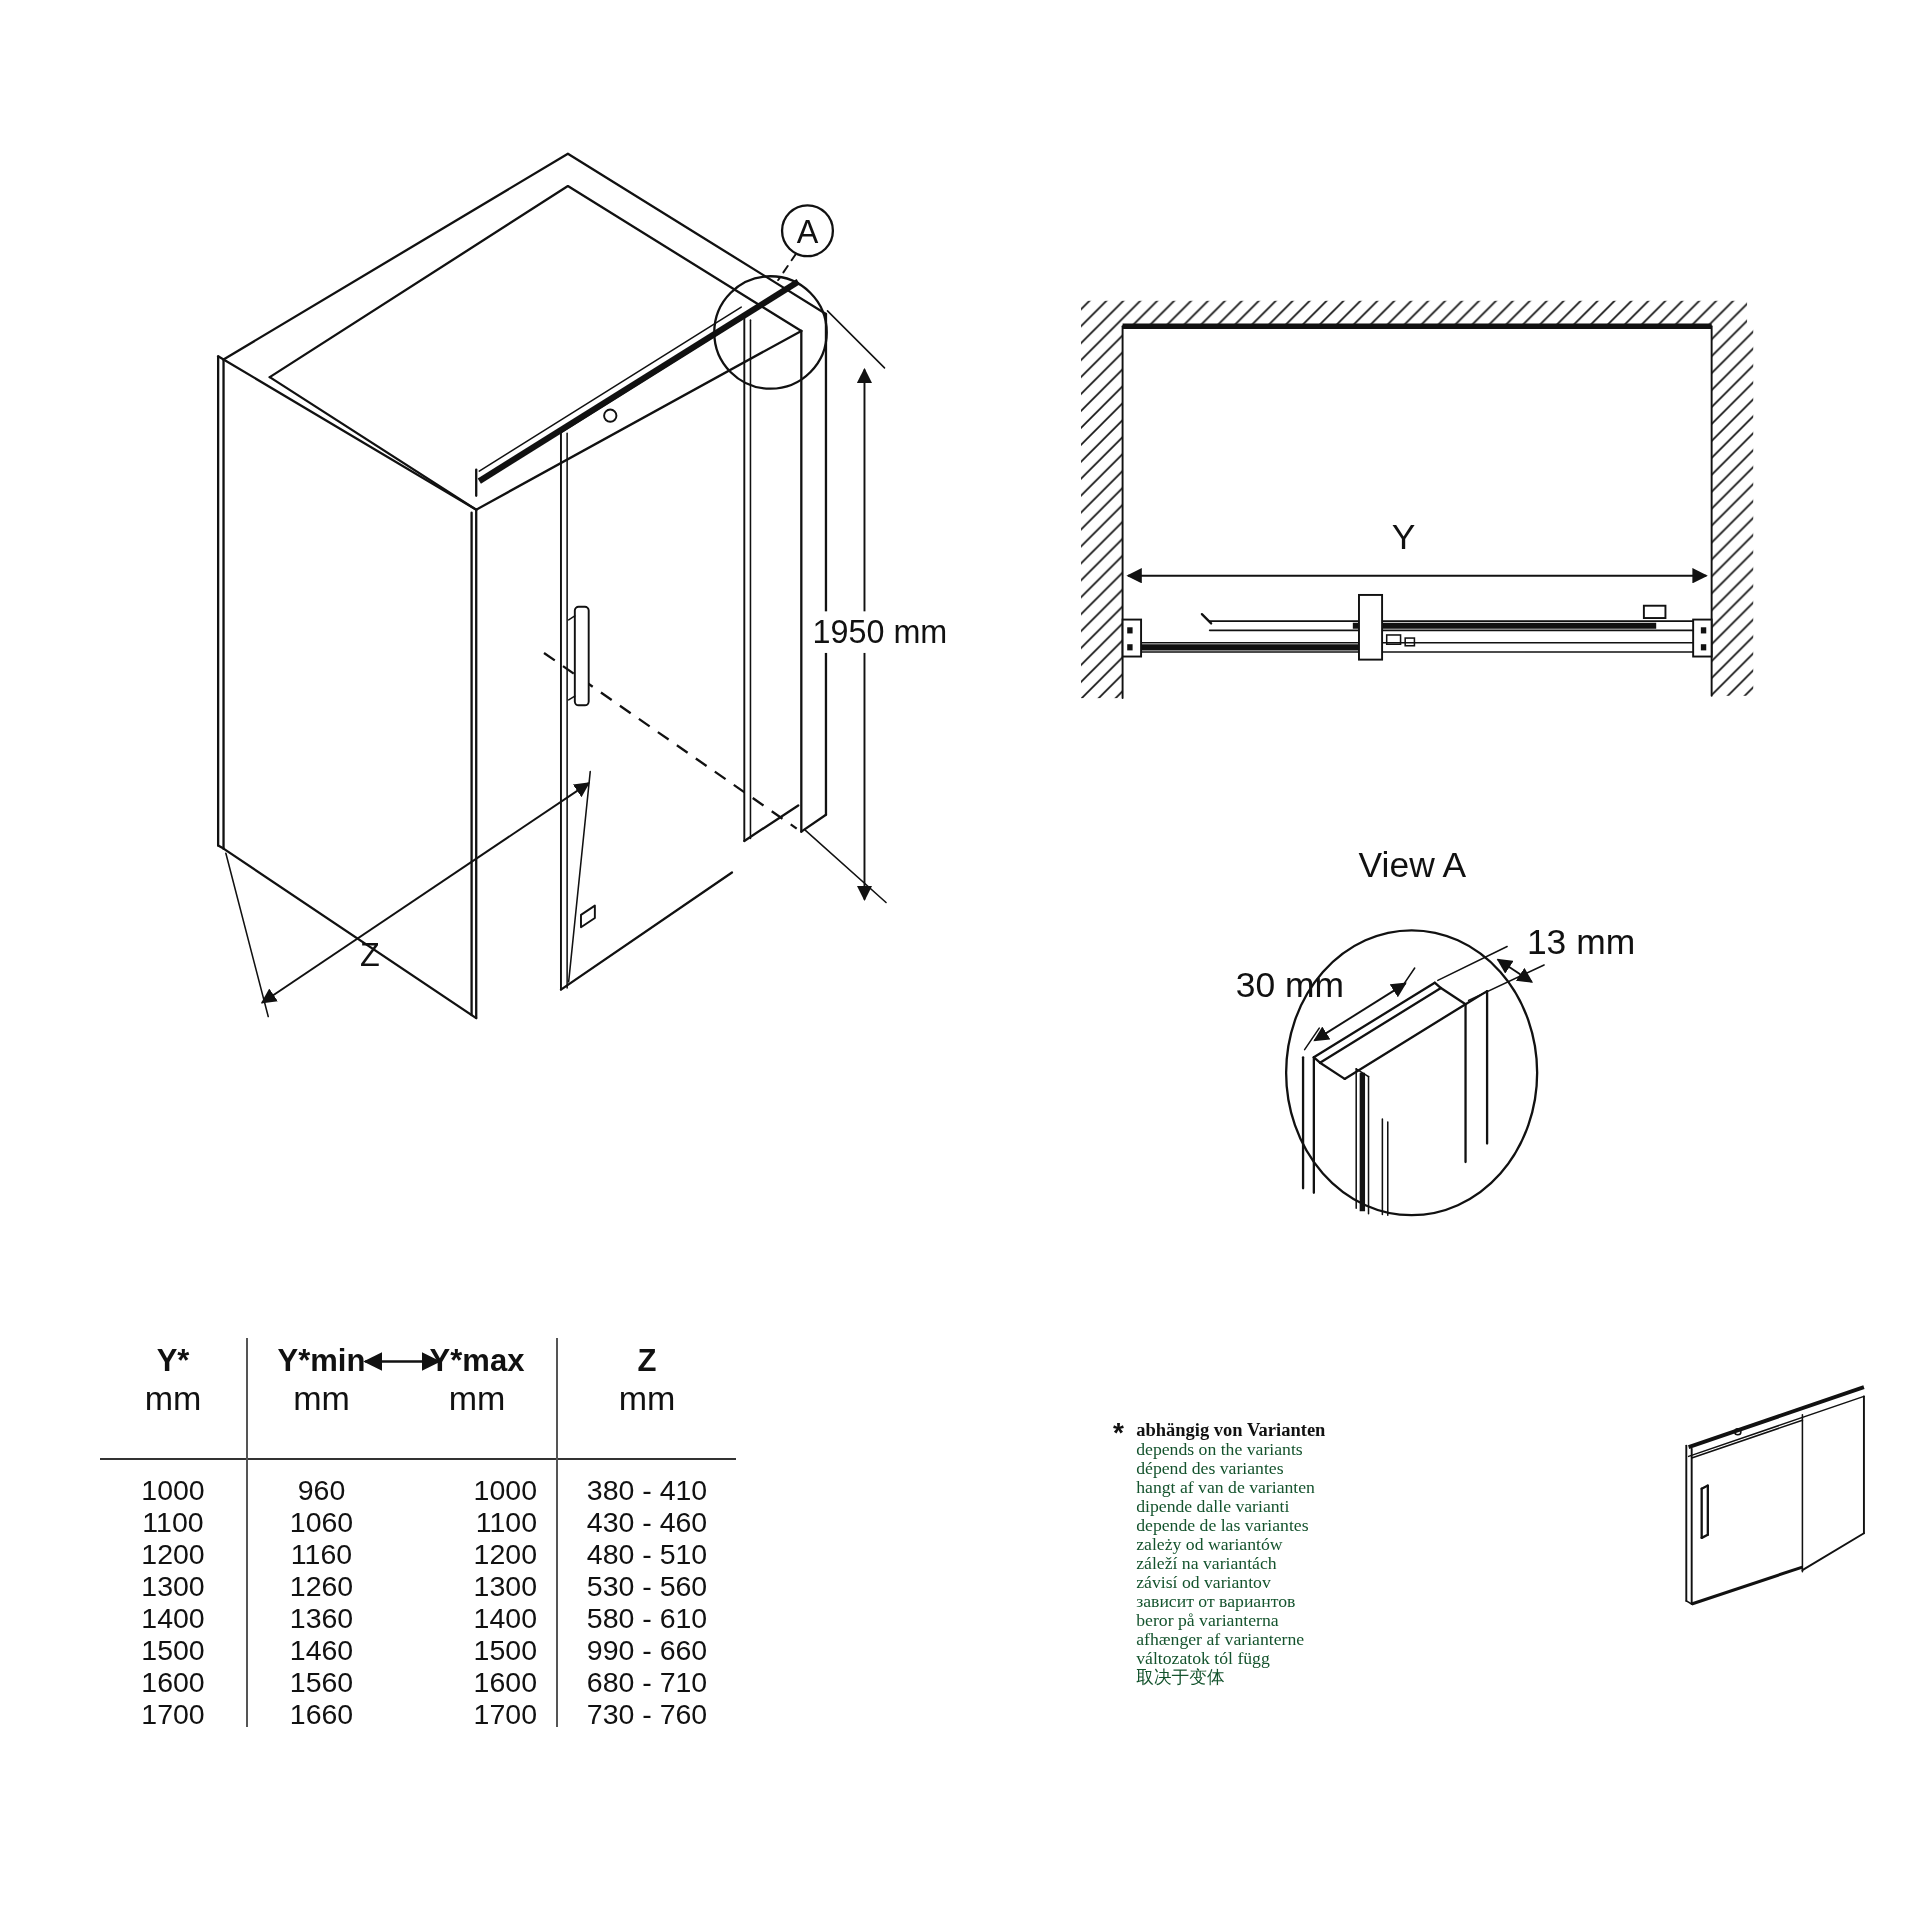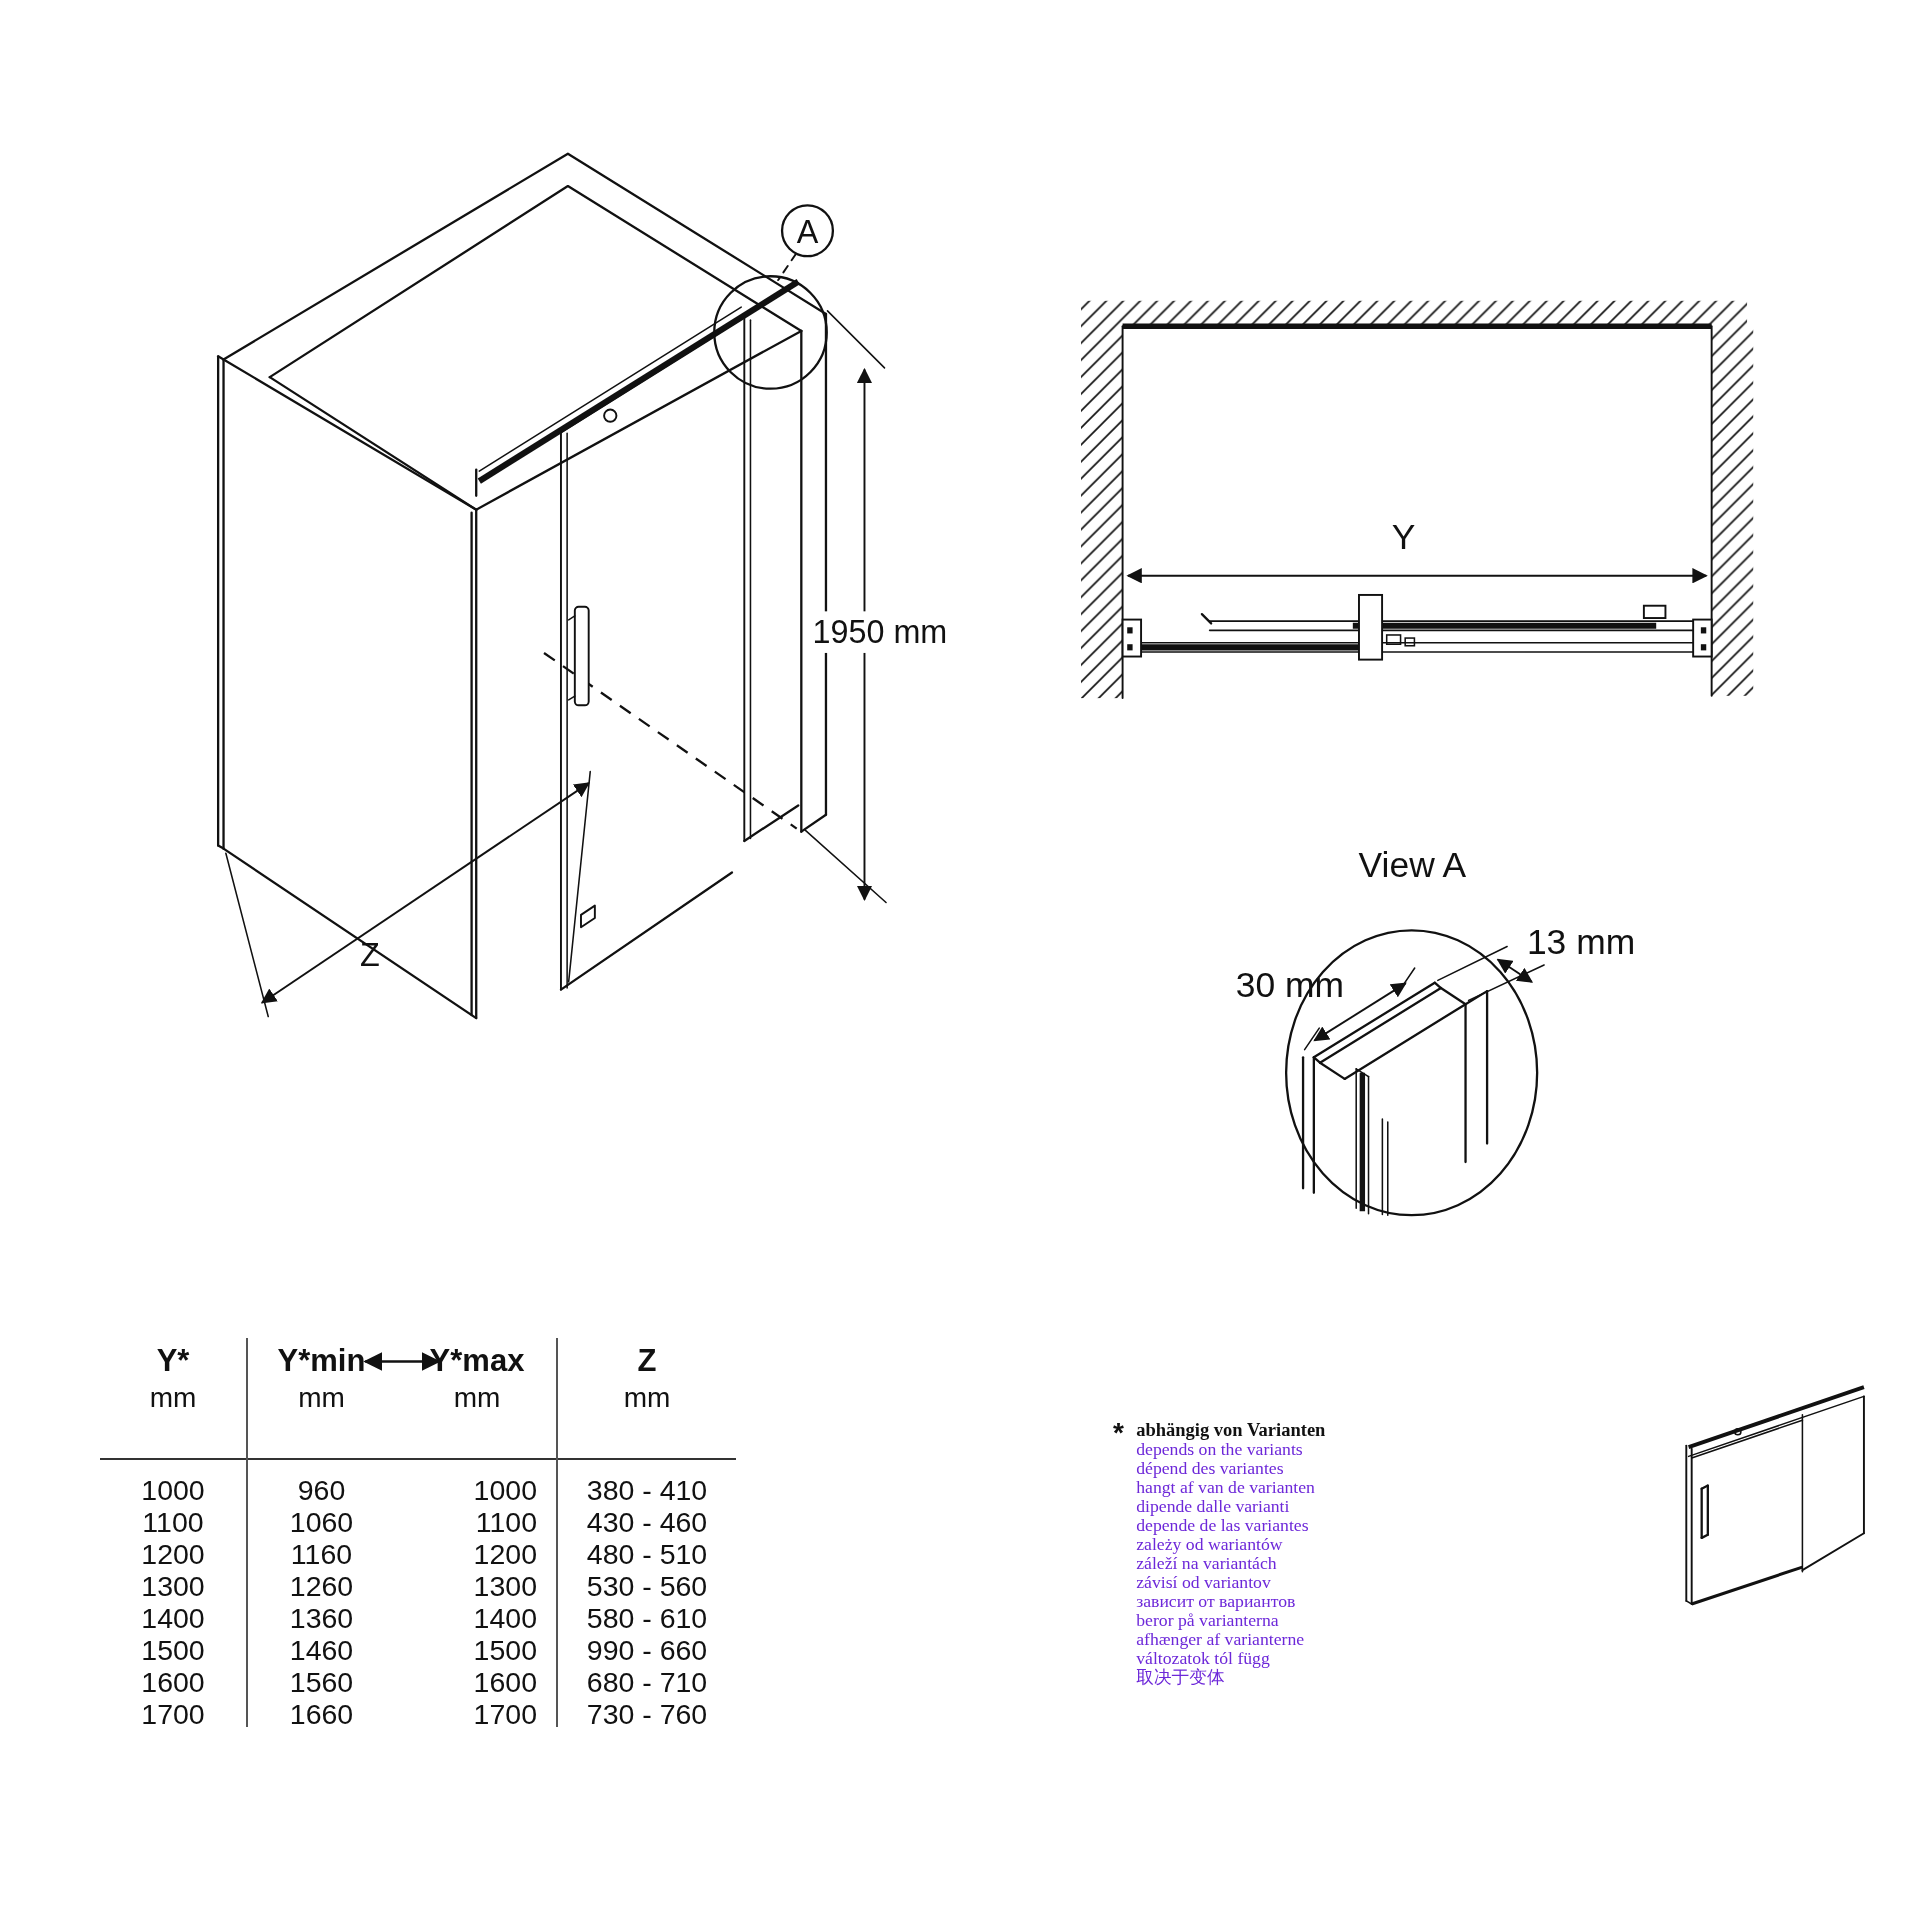--- a/index.html
+++ b/index.html
@@ -16,34 +16,34 @@
   .wfill{fill:#fff;stroke:#111;stroke-width:2.5;}
   .blk{fill:#111;stroke:none;}
   .svgtxt{fill:#111;font-family:"Liberation Sans",sans-serif;font-size:42px;}
   .svgtxt-lg{fill:#111;font-family:"Liberation Sans",sans-serif;font-size:46px;}
   
   .dim-table{position:absolute;left:100px;top:1341px;width:636px;height:385px;}
   .t-grid{display:grid;grid-template-columns:146px 151px 160px 180px;}
   .t-head-labels{position:relative;height:40px;align-items:center;}
   .t-head-labels .hd{font-size:31px;font-weight:700;text-align:center;line-height:40px;}
   .t-head-units{height:37px;}
-  .t-head-units .ut{font-size:28px;font-weight:400;text-align:center;line-height:34px;}
+  .t-head-units .ut{font-size:34px;font-weight:400;text-align:center;line-height:34px;}
   .t-rule{position:absolute;left:0;top:117px;width:636px;height:0;border-top:2.3px solid #333;}
   .t-rows{position:absolute;left:0;top:133px;width:636px;}
   .t-row{height:32px;align-items:center;}
   .t-row .cell{font-size:28.5px;text-align:center;}
   .t-row .cell.c3{text-align:right;padding-right:20px;}
   .vdiv{position:absolute;top:-3.1px;width:1.5px;height:389px;background:#555;}
   .range-arrow{position:absolute;left:256px;top:9.2px;width:92px;height:23px;}
   
   .note{position:absolute;left:1113px;top:1421px;display:flex;align-items:flex-start;}
   .note .star{font-size:28px;font-weight:700;line-height:23px;margin-right:12.3px;}
   .note .lines{display:flex;flex-direction:column;font-family:Liberation Serif, serif;}
   .note .lines .bold-line{font-size:18.5px;font-weight:700;line-height:19px;white-space:nowrap;}
-  .note .lines .nline{font-size:17.7px;font-weight:400;line-height:19px;color:#6d28d9;white-space:nowrap;}
+  .note .lines .nline{font-size:17.7px;font-weight:400;line-height:19px;color:#14532d;white-space:nowrap;}
   
   .model-code{position:absolute;left:1581px;top:1774px;width:308px;font-size:82px;
               font-weight:700;letter-spacing:-2.3px;color:#111;}
 </style>
 </head>
 <body>
 
 <div id="canvas">
 
   <svg style="left:100px;top:69px;" width="925" height="1040" viewBox="130 90 1200 1350">

